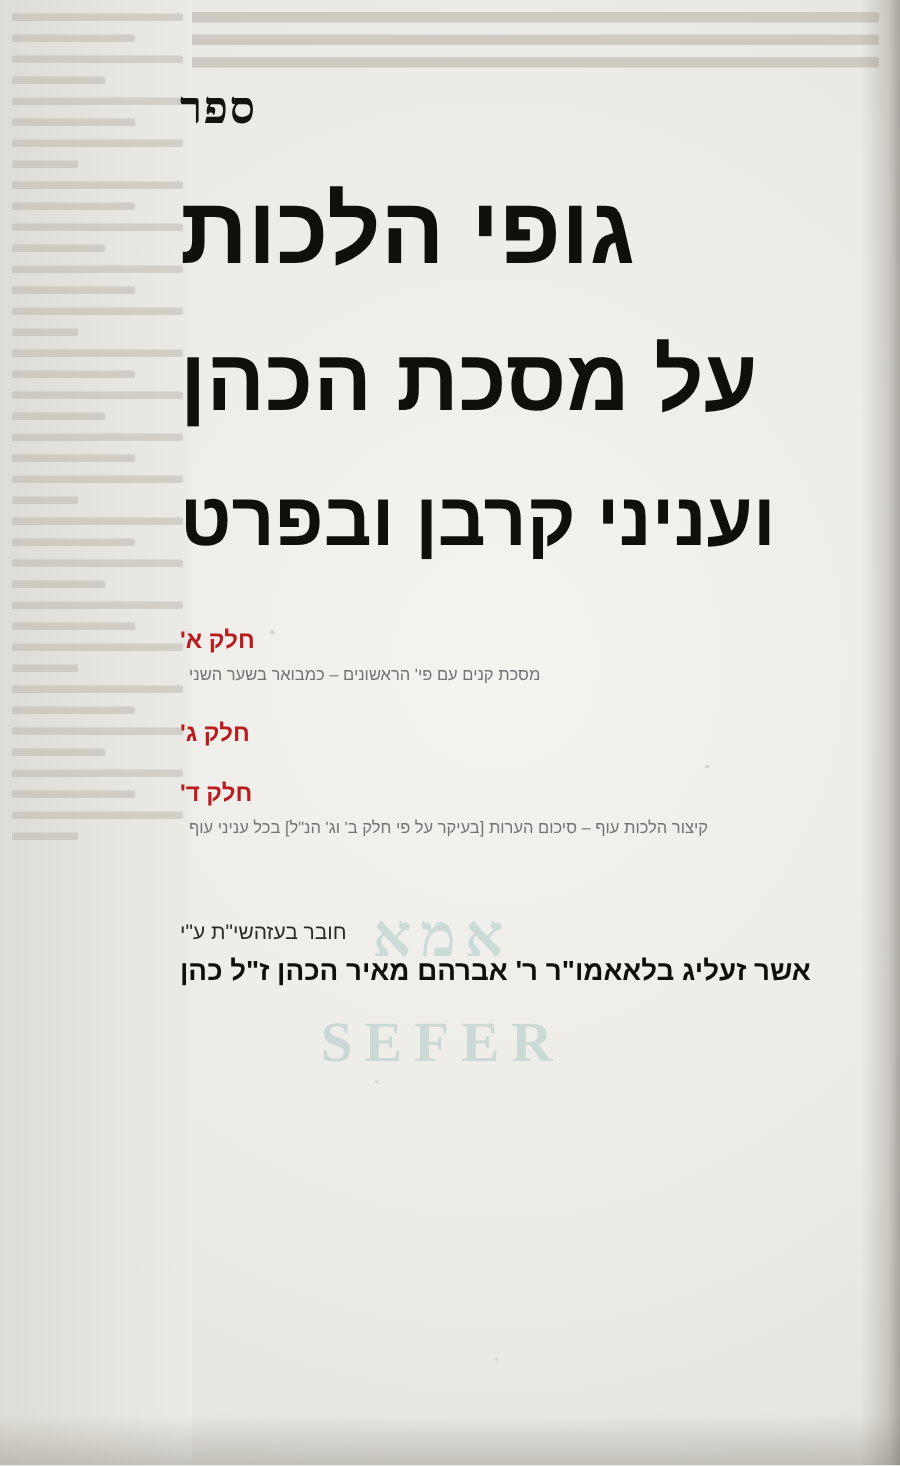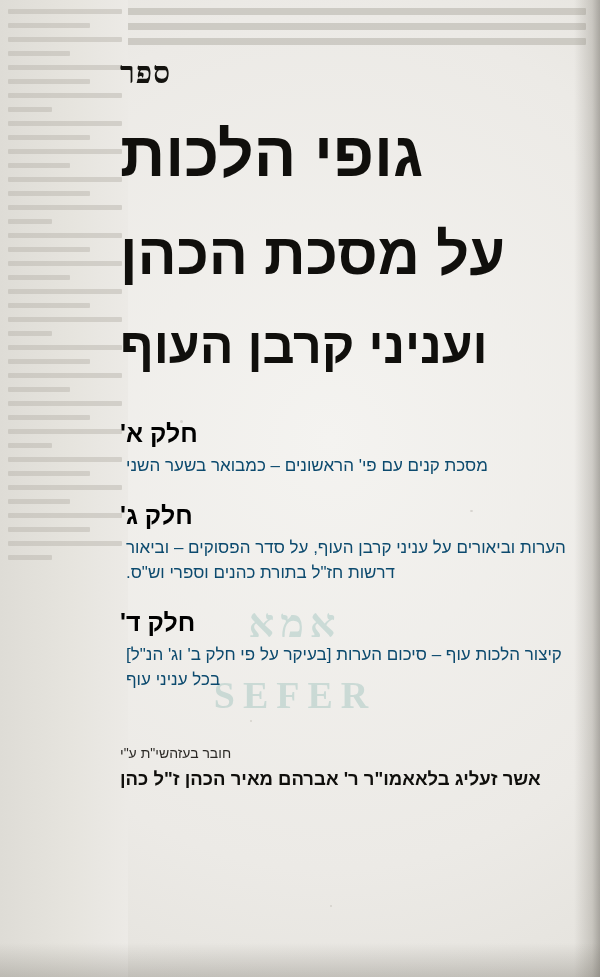--- a/index.html
+++ b/index.html
@@ -143,30 +143,30 @@
 
   .sections {
     margin-top: 44px;
   }
   .section {
     margin-bottom: 21px;
   }
   .section-head {
     font-family: "Liberation Sans", sans-serif;
     font-weight: bold;
-    font-size: 25px;
+    font-size: 16px;
     line-height: 1.2;
     margin-bottom: 5px;
-    color: #000000;
+    color: #b91c1c;
   }
   .section-body {
     font-family: "Liberation Sans", sans-serif;
-    font-size: 17px;
+    font-size: 11px;
     line-height: 1.5;
-    color: #0c4a6e;
+    color: #737373;
     padding: 0 6px;
     font-weight: 500;
   }
 
   .colophon {
     margin-top: 52px;
     font-family: "Liberation Sans", sans-serif;
   }
   .colophon .by {
     font-size: 14px;
@@ -250,34 +250,33 @@
     <div class="g2">SEFER</div>
   </div>
 
   <div id="content">
 
     <div class="superline">ספר</div>
 
     <div class="title-block">
       <div class="title-line l1">גופי הלכות</div>
       <div class="title-line l2">על מסכת הכהן</div>
-      <div class="title-line l3">ועניני קרבן העוף</div>
+      <div class="title-line l3">ועניני קרבן ובפרט</div>
     </div>
 
     <div class="sections">
 
       <div class="section">
         <div class="section-head">חלק א'</div>
         <div class="section-body">מסכת קנים עם פי' הראשונים – כמבואר בשער השני</div>
       </div>
 
 
       <div class="section">
         <div class="section-head">חלק ג'</div>
-        <div class="section-body">הערות וביאורים על עניני קרבן העוף, על סדר הפסוקים – וביאור דרשות חז"ל בתורת כהנים וספרי וש"ס.</div>
       </div>
 
       <div class="section">
         <div class="section-head">חלק ד'</div>
         <div class="section-body">קיצור הלכות עוף – סיכום הערות [בעיקר על פי חלק ב' וג' הנ"ל] בכל עניני עוף</div>
       </div>
 
     </div>
 
     <div class="colophon">

